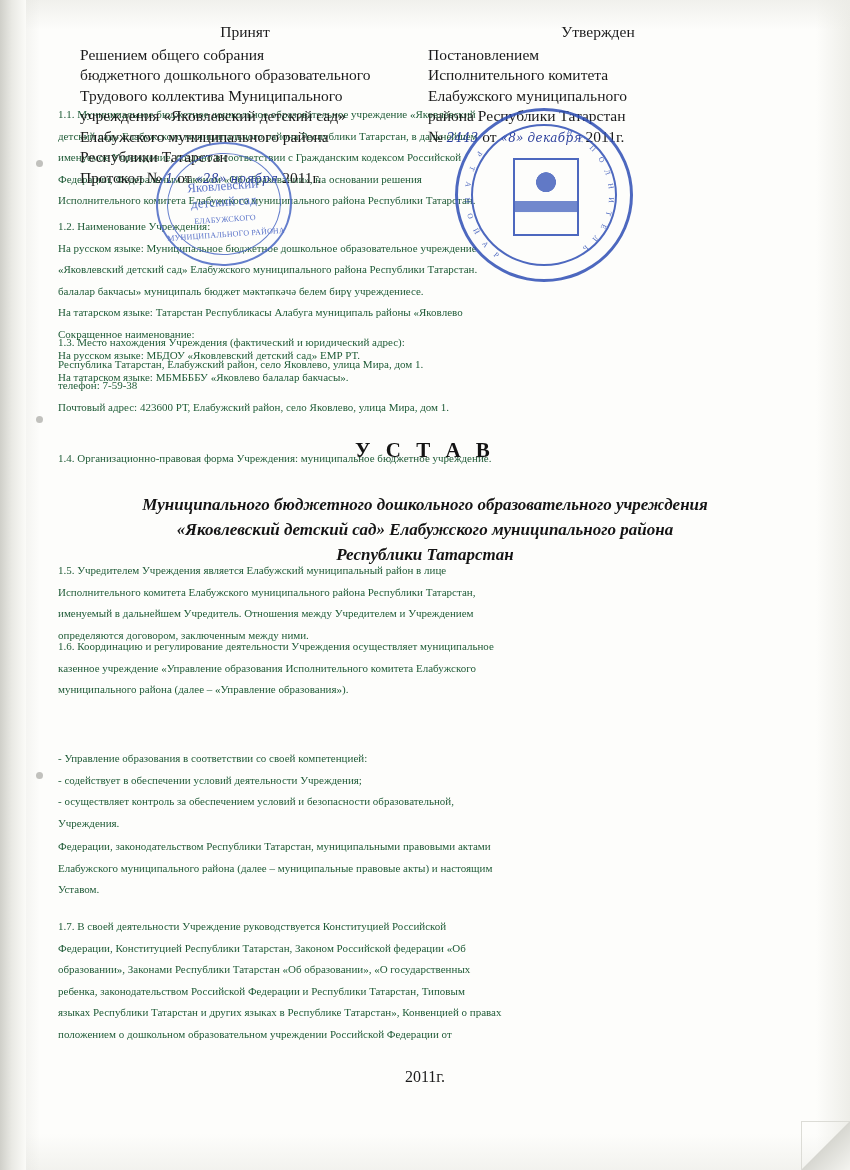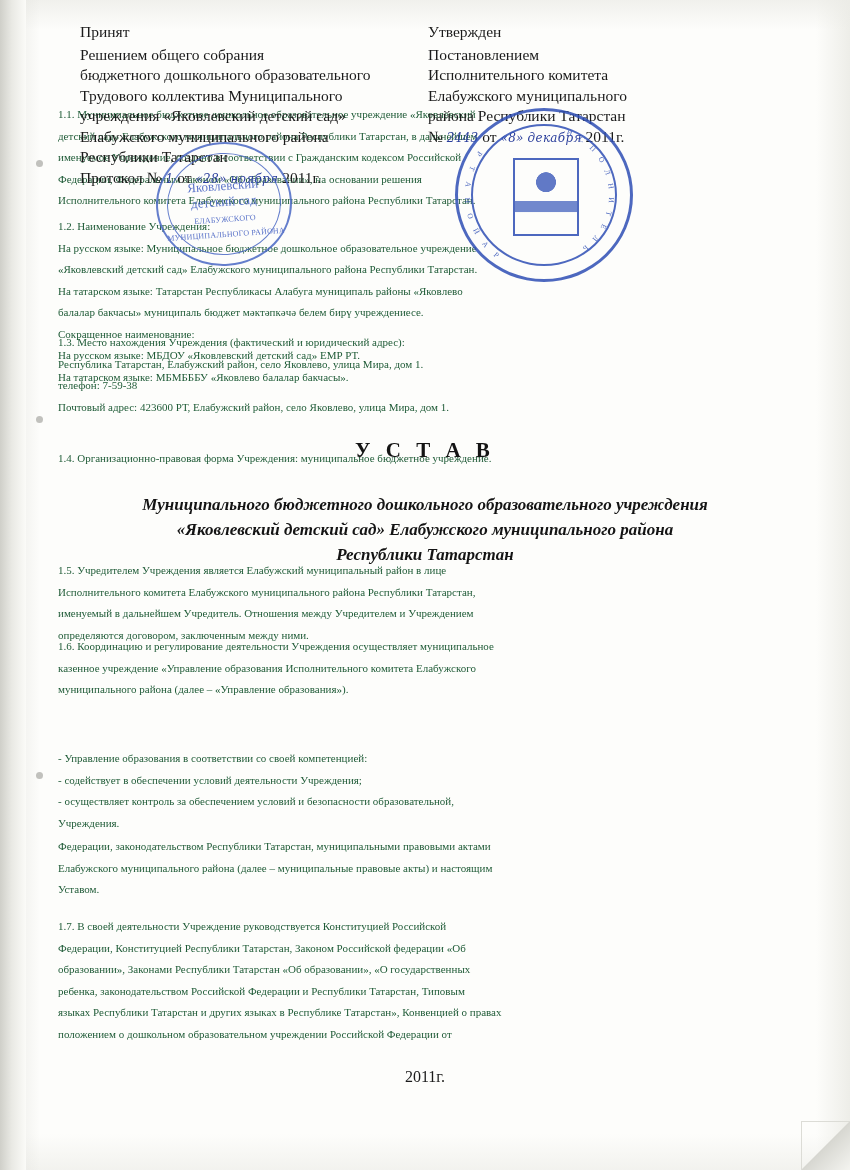--- a/index.html
+++ b/index.html
@@ -63,21 +63,21 @@
   
   .hdr {
     position: absolute;
     top: 22px;
     font-size: 15.5px;
     line-height: 20.5px;
     color: #1b1b1b;
   }
   .hdr.left { left: 80px; width: 330px; }
   .hdr.right { left: 428px; width: 340px; }
-  .hdr .center-word { display: block; text-align: left; margin-bottom: 2px; }
+  .hdr .center-word { display: block; text-align: center; margin-bottom: 2px; }
   .hdr .ln { display: block; white-space: nowrap; }
   .hand {
     font-family: "DejaVu Serif", serif;
     font-style: italic;
     color: #2b3f9c;
     font-size: 16px;
     letter-spacing: .3px;
   }
   .hand.big { font-size: 12px; }
 
@@ -222,22 +222,22 @@
       <span class="ln">детский сад» Елабужского муниципального района Республики Татарстан, в дальнейшем</span>
       <span class="ln">именуемое Учреждение, создано в соответствии с Гражданским кодексом Российской</span>
       <span class="ln">Федерации, Федеральным законом «Об образовании», на основании решения</span>
       <span class="ln">Исполнительного комитета Елабужского муниципального района Республики Татарстан.</span>
     </div>
 
     <div class="faded faded-2">
       <span class="ln">1.2. Наименование Учреждения:</span>
       <span class="ln">На русском языке: Муниципальное бюджетное дошкольное образовательное учреждение</span>
       <span class="ln">«Яковлевский детский сад»  Елабужского муниципального района Республики Татарстан.</span>
+      <span class="ln">балалар бакчасы» муниципаль бюджет мәктәпкәчә белем бирү учреждениесе.</span>
       <span class="ln">На татарском языке: Татарстан Республикасы Алабуга муниципаль   районы «Яковлево</span>
-      <span class="ln">балалар бакчасы» муниципаль бюджет мәктәпкәчә белем бирү учреждениесе.</span>
       <span class="ln">Сокращенное наименование:</span>
       <span class="ln">На русском языке: МБДОУ «Яковлевский детский сад» ЕМР РТ.</span>
       <span class="ln">На татарском языке: МБМБББУ «Яковлево балалар бакчасы».</span>
     </div>
 
     <div class="faded faded-3">
       <span class="ln">1.3. Место нахождения Учреждения (фактический и юридический адрес):</span>
       <span class="ln">Республика Татарстан, Елабужский район, село Яковлево, улица Мира, дом 1.</span>
       <span class="ln">телефон: 7-59-38</span>
       <span class="ln">Почтовый адрес: 423600 РТ, Елабужский район, село Яковлево, улица Мира, дом 1.</span>

